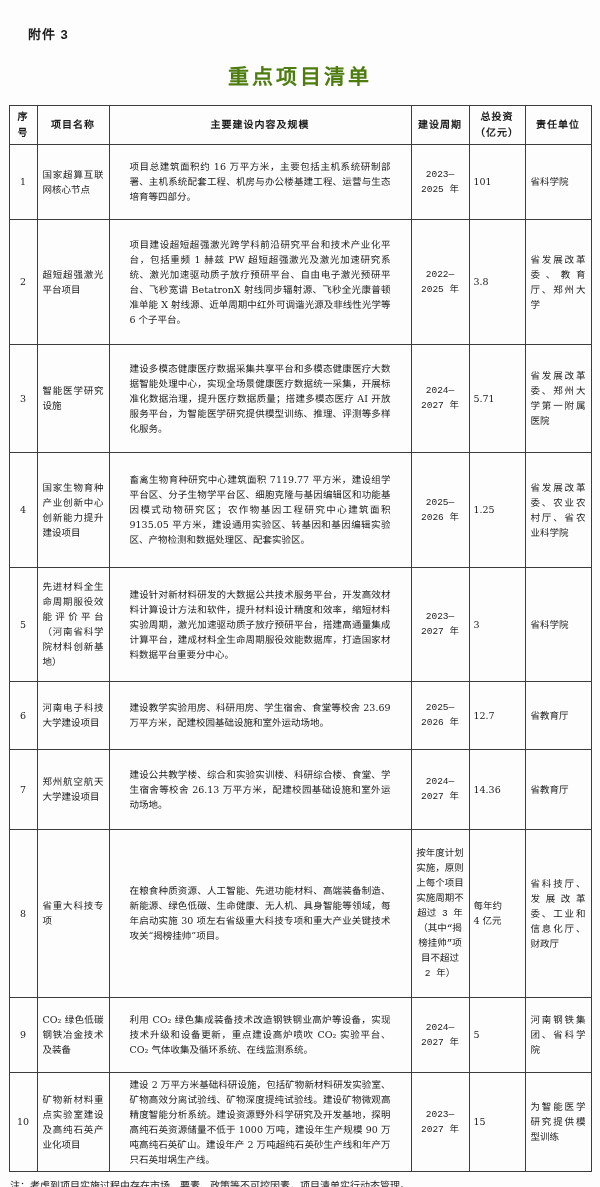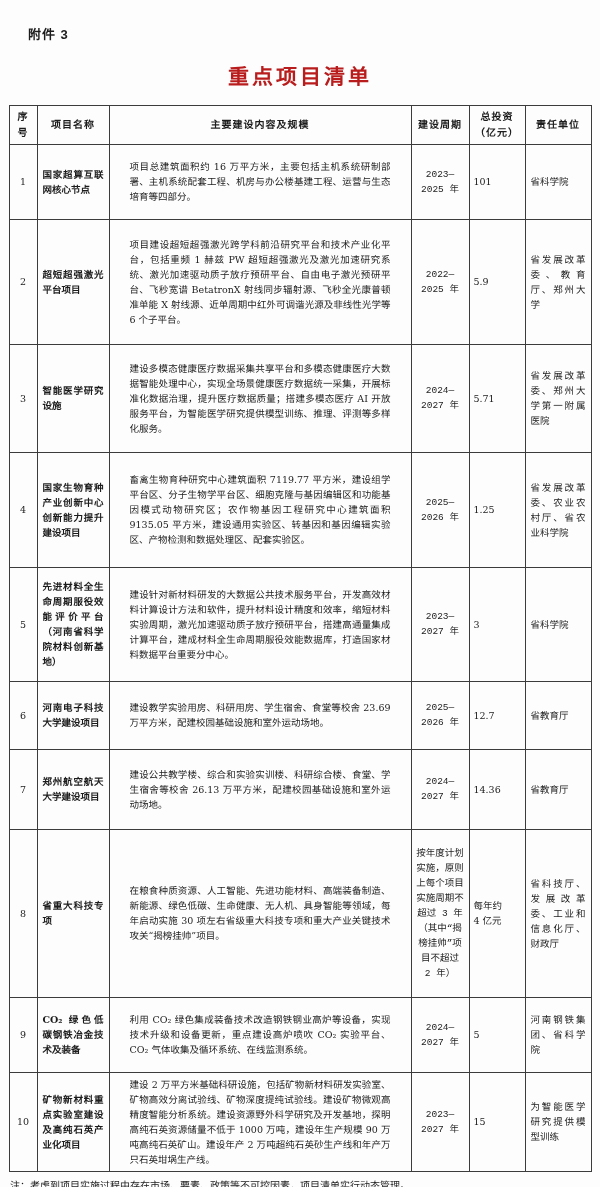--- a/index.html
+++ b/index.html
@@ -56,21 +56,21 @@
     font-weight: 700;
     text-align: center;
     white-space: pre-line;
     font-size: 10px;
     font-family: "Liberation Sans", "DejaVu Sans", sans-serif;
     letter-spacing: 1px;
   }
   thead tr { height: 32px; }
 
   td.col-no     { text-align: center; }
-  td.col-name   { text-align: justify; text-justify: inter-character; padding: 0 5px; font-weight: bold; }
+  td.col-name   { text-align: justify; text-justify: inter-character; padding: 0 5px; }
   td.col-content{ text-align: justify; text-justify: inter-character; padding: 4px 20px; }
   td.col-period { text-align: center; white-space: pre-line; font-family: Liberation Mono, monospace; }
   td.col-invest { text-align: left; white-space: pre-line; }
   td.col-unit   { text-align: justify; text-justify: inter-character; padding: 8px 5px; }
 
   tbody tr:nth-child(1)  { height: 75px; }
   tbody tr:nth-child(2)  { height: 125px; }
   tbody tr:nth-child(3)  { height: 108px; }
   tbody tr:nth-child(4)  { height: 115px; }
   tbody tr:nth-child(5)  { height: 114px; }
@@ -87,21 +87,21 @@
     line-height: 1.5;
   }
 </style>
 </head>
 <body>
 
 <div class="page">
 
   <div class="attachment">附件 3</div>
 
-  <div class="doc-title" style="color: #b91c1c; font-family: Liberation Mono, monospace;">重点项目清单</div>
+  <div class="doc-title" style="color: #4d7c0f; font-family: Liberation Mono, monospace;">重点项目清单</div>
 
   <table class="project-table">
     <colgroup>
       <col class="c-no">
         <col class="c-name">
         <col class="c-content">
       <col class="c-period">
         <col class="c-invest">
         <col class="c-unit">
     </colgroup>
@@ -127,21 +127,21 @@
           <td class="col-invest">101</td>
           <td class="col-unit">省科学院</td>
         </tr>
 
         <tr>
           <td class="col-no">2</td>
           <td class="col-name">超短超强激光平台项目</td>
           <td class="col-content">项目建设超短超强激光跨学科前沿研究平台和技术产业化平台，包括重频 1 赫兹 PW 超短超强激光及激光加速研究系统、激光加速驱动质子放疗预研平台、自由电子激光预研平台、飞秒宽谱 BetatronX 射线同步辐射源、飞秒全光康普顿准单能 X 射线源、近单周期中红外可调谐光源及非线性光学等 6 个子平台。</td>
           <td class="col-period">2022—
 2025 年</td>
-          <td class="col-invest">5.9</td>
+          <td class="col-invest">3.8</td>
           <td class="col-unit">省发展改革委、教育厅、郑州大学</td>
         </tr>
 
         <tr>
           <td class="col-no">3</td>
           <td class="col-name">智能医学研究设施</td>
           <td class="col-content">建设多模态健康医疗数据采集共享平台和多模态健康医疗大数据智能处理中心，实现全场景健康医疗数据统一采集，开展标准化数据治理，提升医疗数据质量；搭建多模态医疗 AI 开放服务平台，为智能医学研究提供模型训练、推理、评测等多样化服务。</td>
           <td class="col-period">2024—
 2027 年</td>
           <td class="col-invest">5.71</td>

